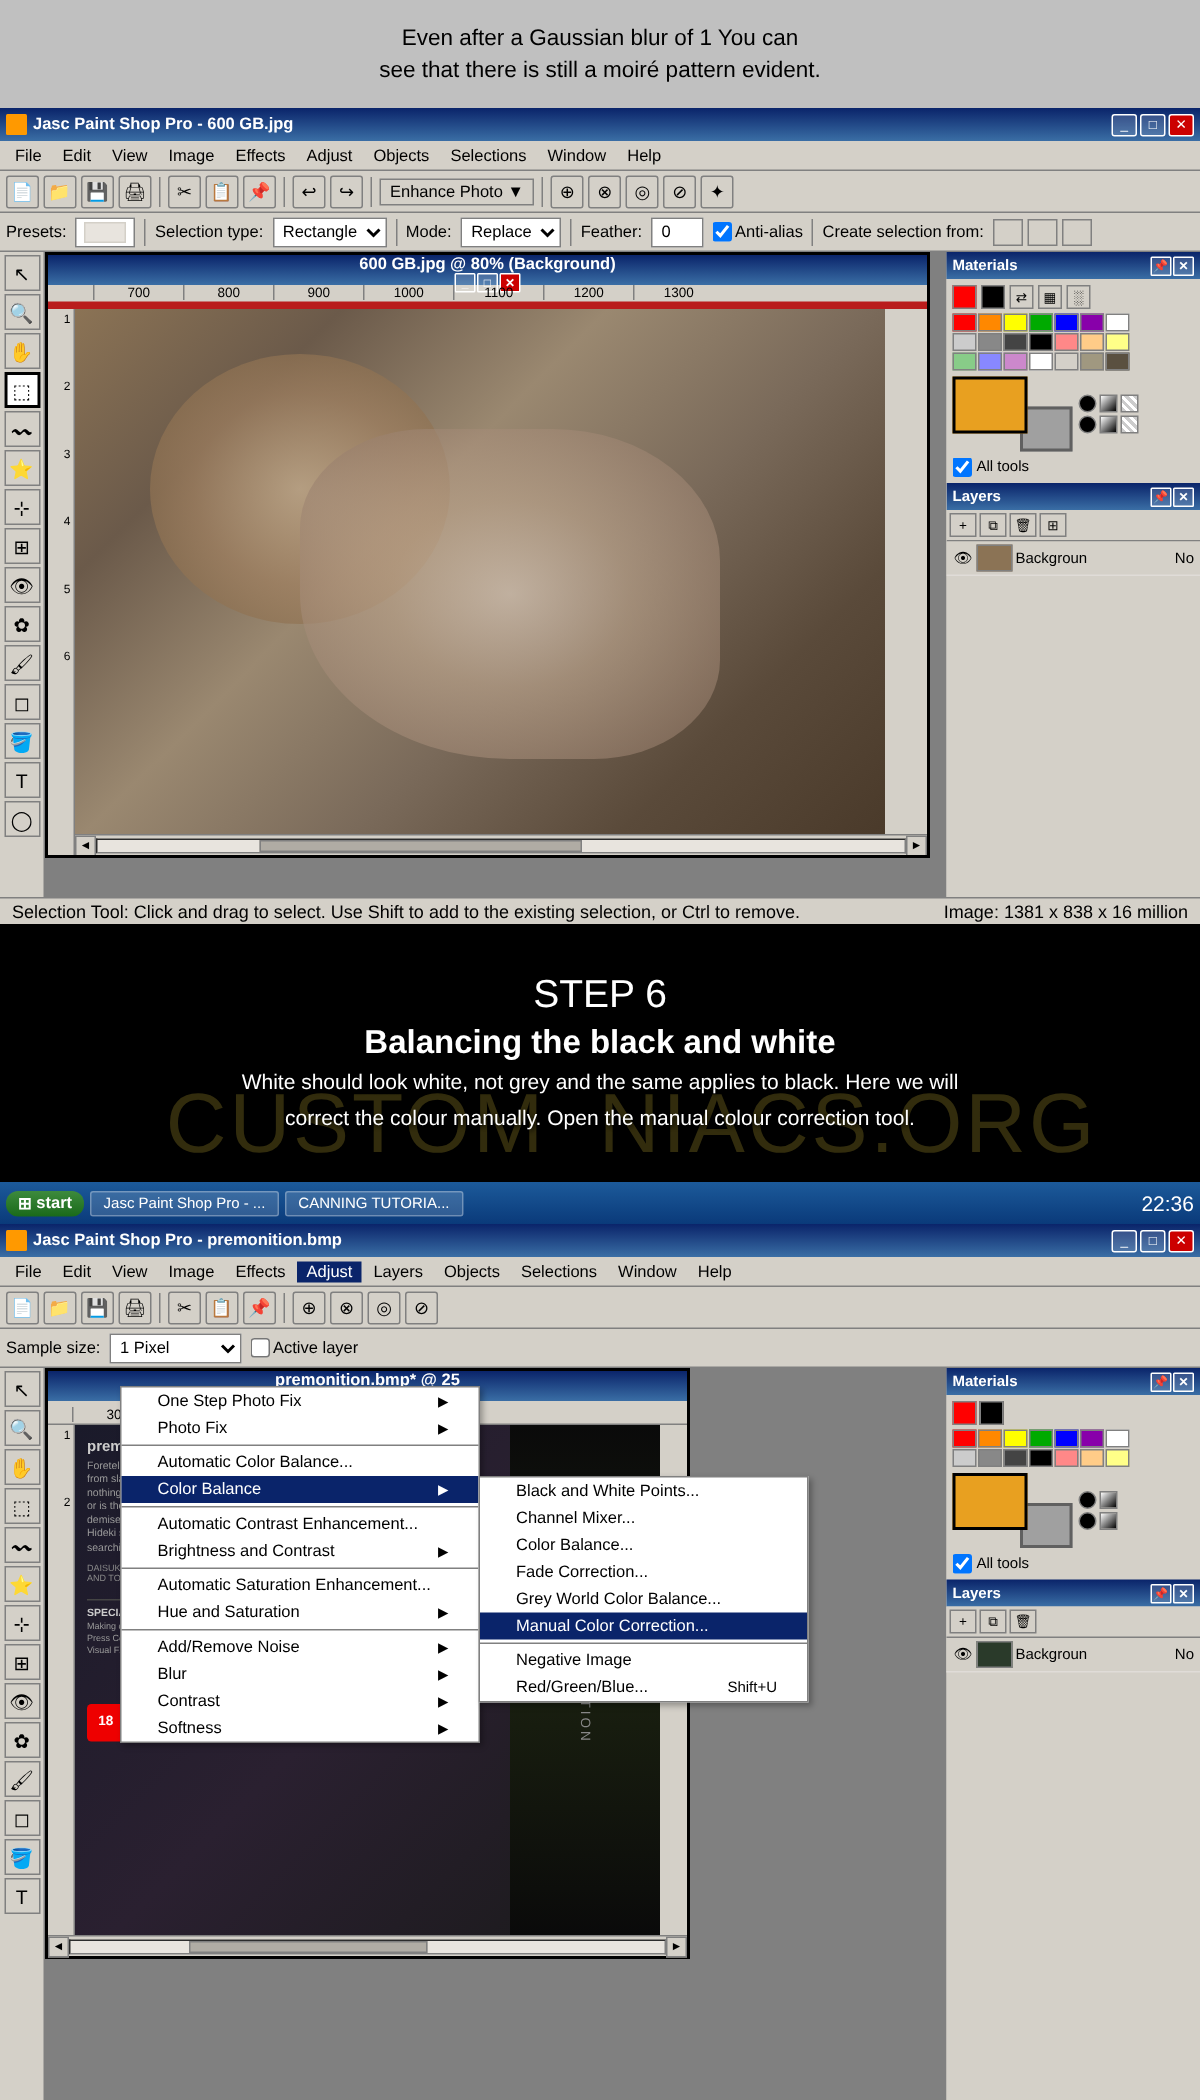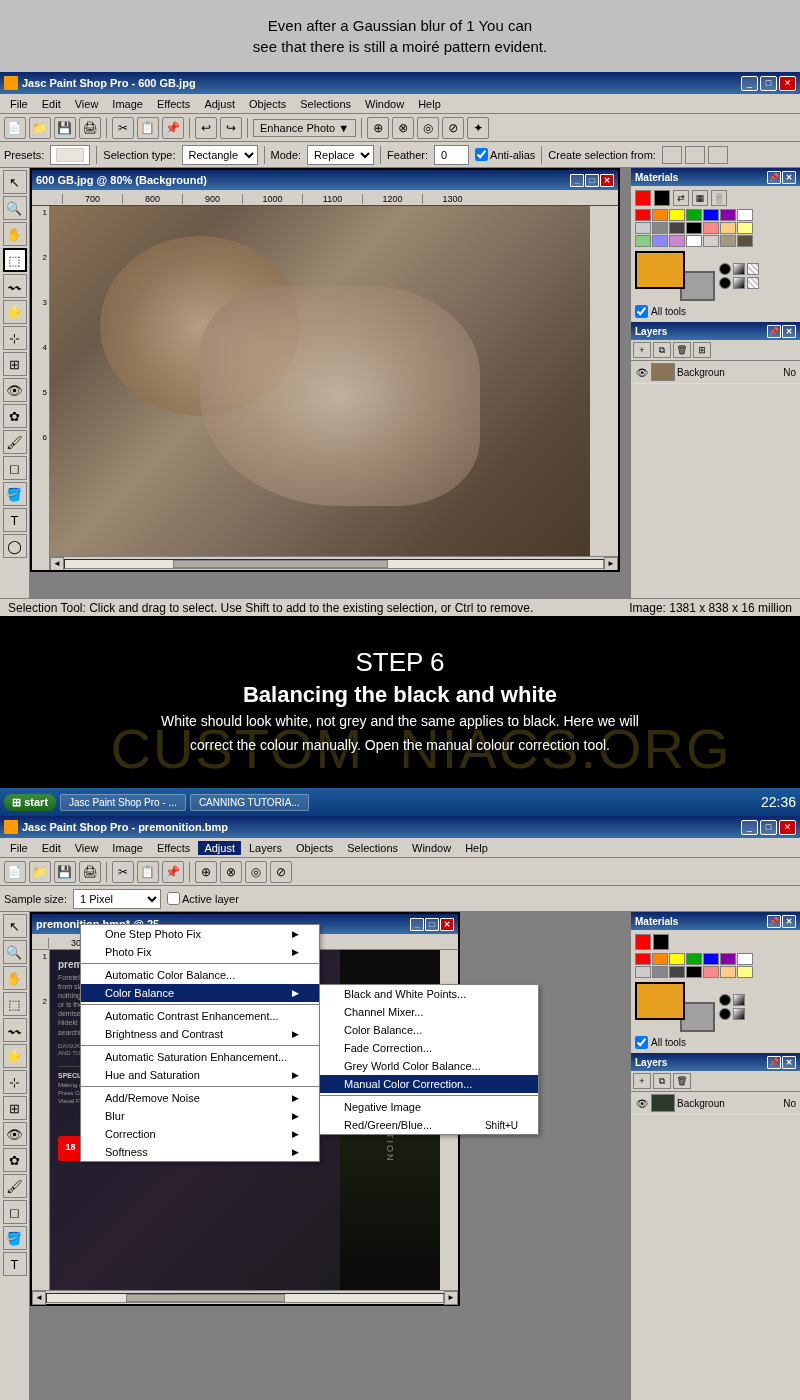--- a/index.html
+++ b/index.html
@@ -158,27 +158,27 @@
       width: 590px;
       background: #d4d0c8;
       border: 2px solid #000;
     }
     .inner-win-titlebar {
       background: linear-gradient(to bottom, #0a246a, #3a6ea5);
       color: #fff;
       height: 20px;
       display: flex; align-items: center; justify-content: space-between;
       padding: 0 4px;
-      font-size: 11px; font-weight: bold;
+      font-size: 11px; font-weight: bold; flex-direction: column;
     }
     .inner-win-controls { display: flex; gap: 1px; }
     .inner-win-btn { width: 14px; height: 13px; border: 1px solid #fff; border-radius: 1px; font-size: 8px; color: #fff; display: flex; align-items: center; justify-content: center; cursor: pointer; background: rgba(255,255,255,0.15); }
     .inner-win-btn.close { background: #c00; }
 
-    .ruler-h { height: 16px; background: #d4d0c8; display: flex; align-items: flex-end; padding: 0 0 1px 30px; border-bottom: 1px solid #b91c1c; overflow: hidden; }
+    .ruler-h { height: 16px; background: #d4d0c8; display: flex; align-items: flex-end; padding: 0 0 1px 30px; border-bottom: 5px solid #b91c1c; overflow: hidden; }
     .ruler-mark { font-size: 9px; color: #000; width: 60px; text-align: center; border-left: 1px solid #808080; }
 
     .canvas-scroll-area { display: flex; overflow: hidden; }
     .ruler-v { width: 18px; background: #d4d0c8; border-right: 1px solid #808080; display: flex; flex-direction: column; align-items: flex-end; padding: 2px 2px 0; overflow: hidden; }
     .ruler-mark-v { font-size: 8px; color: #000; height: 45px; writing-mode: horizontal-tb; }
 
     .canvas-image {
       width: 540px;
       height: 350px;
       background: #5a4a3a;
@@ -857,21 +857,21 @@
         <div class="dropdown-separator"></div>
         <div class="dropdown-item">
           <span>Add/Remove Noise</span>
           <span class="dropdown-arrow">▶</span>
         </div>
         <div class="dropdown-item">
           <span>Blur</span>
           <span class="dropdown-arrow">▶</span>
         </div>
         <div class="dropdown-item">
-          <span>Correction</span>
+          <span>Contrast</span>
           <span class="dropdown-arrow">▶</span>
         </div>
         <div class="dropdown-item">
           <span>Softness</span>
           <span class="dropdown-arrow">▶</span>
         </div>
       </div>
     </div>
 
     <div class="right-panels">

